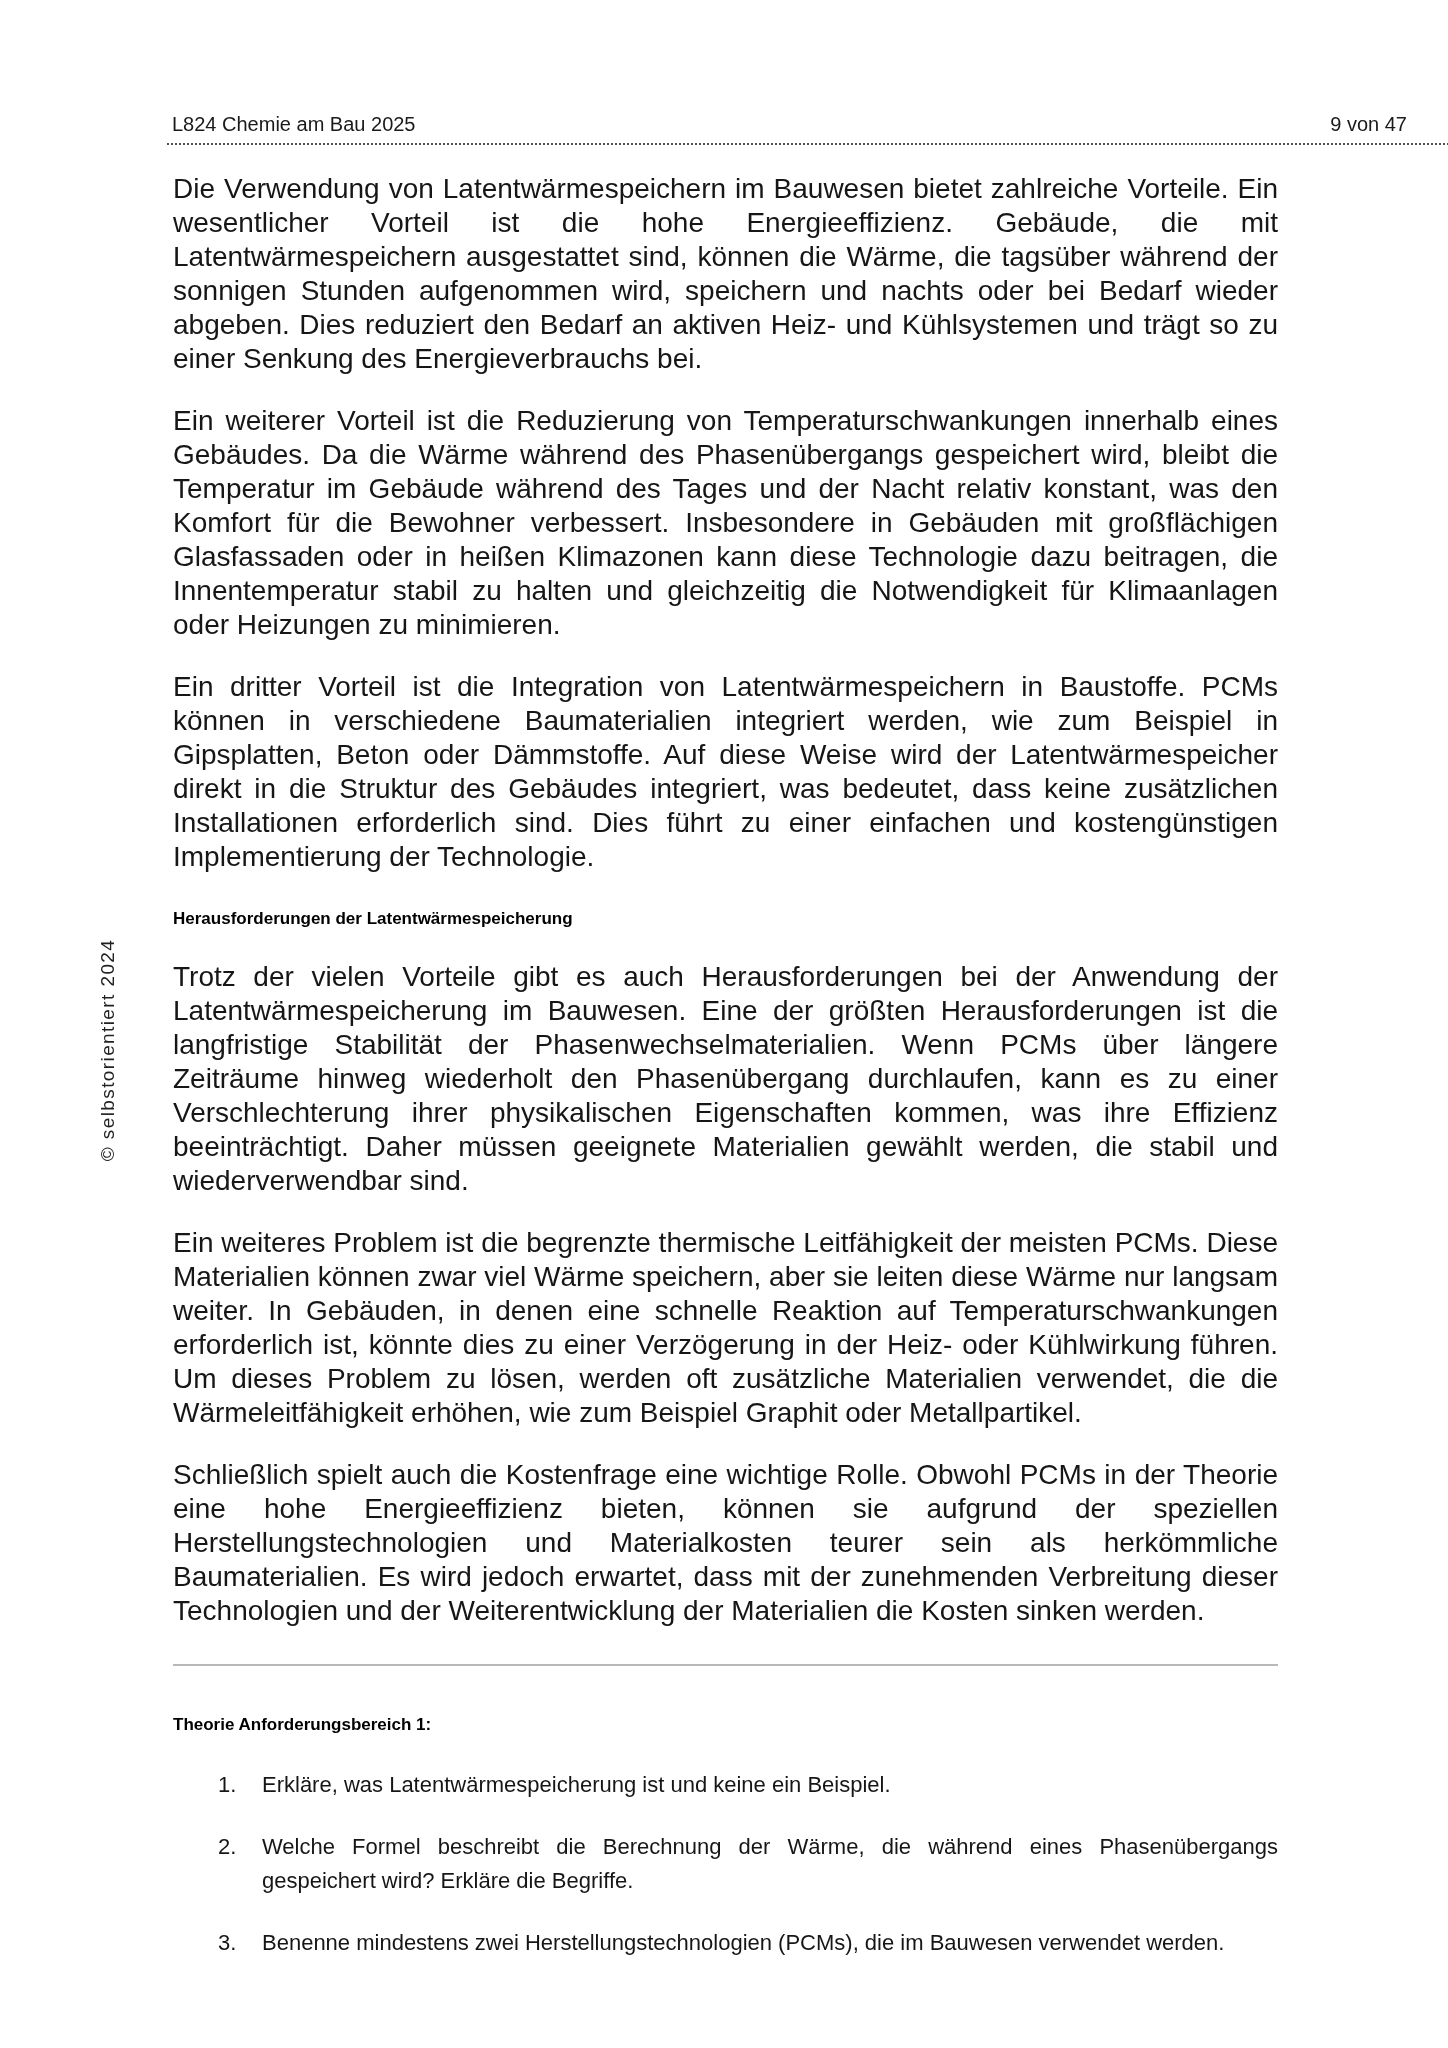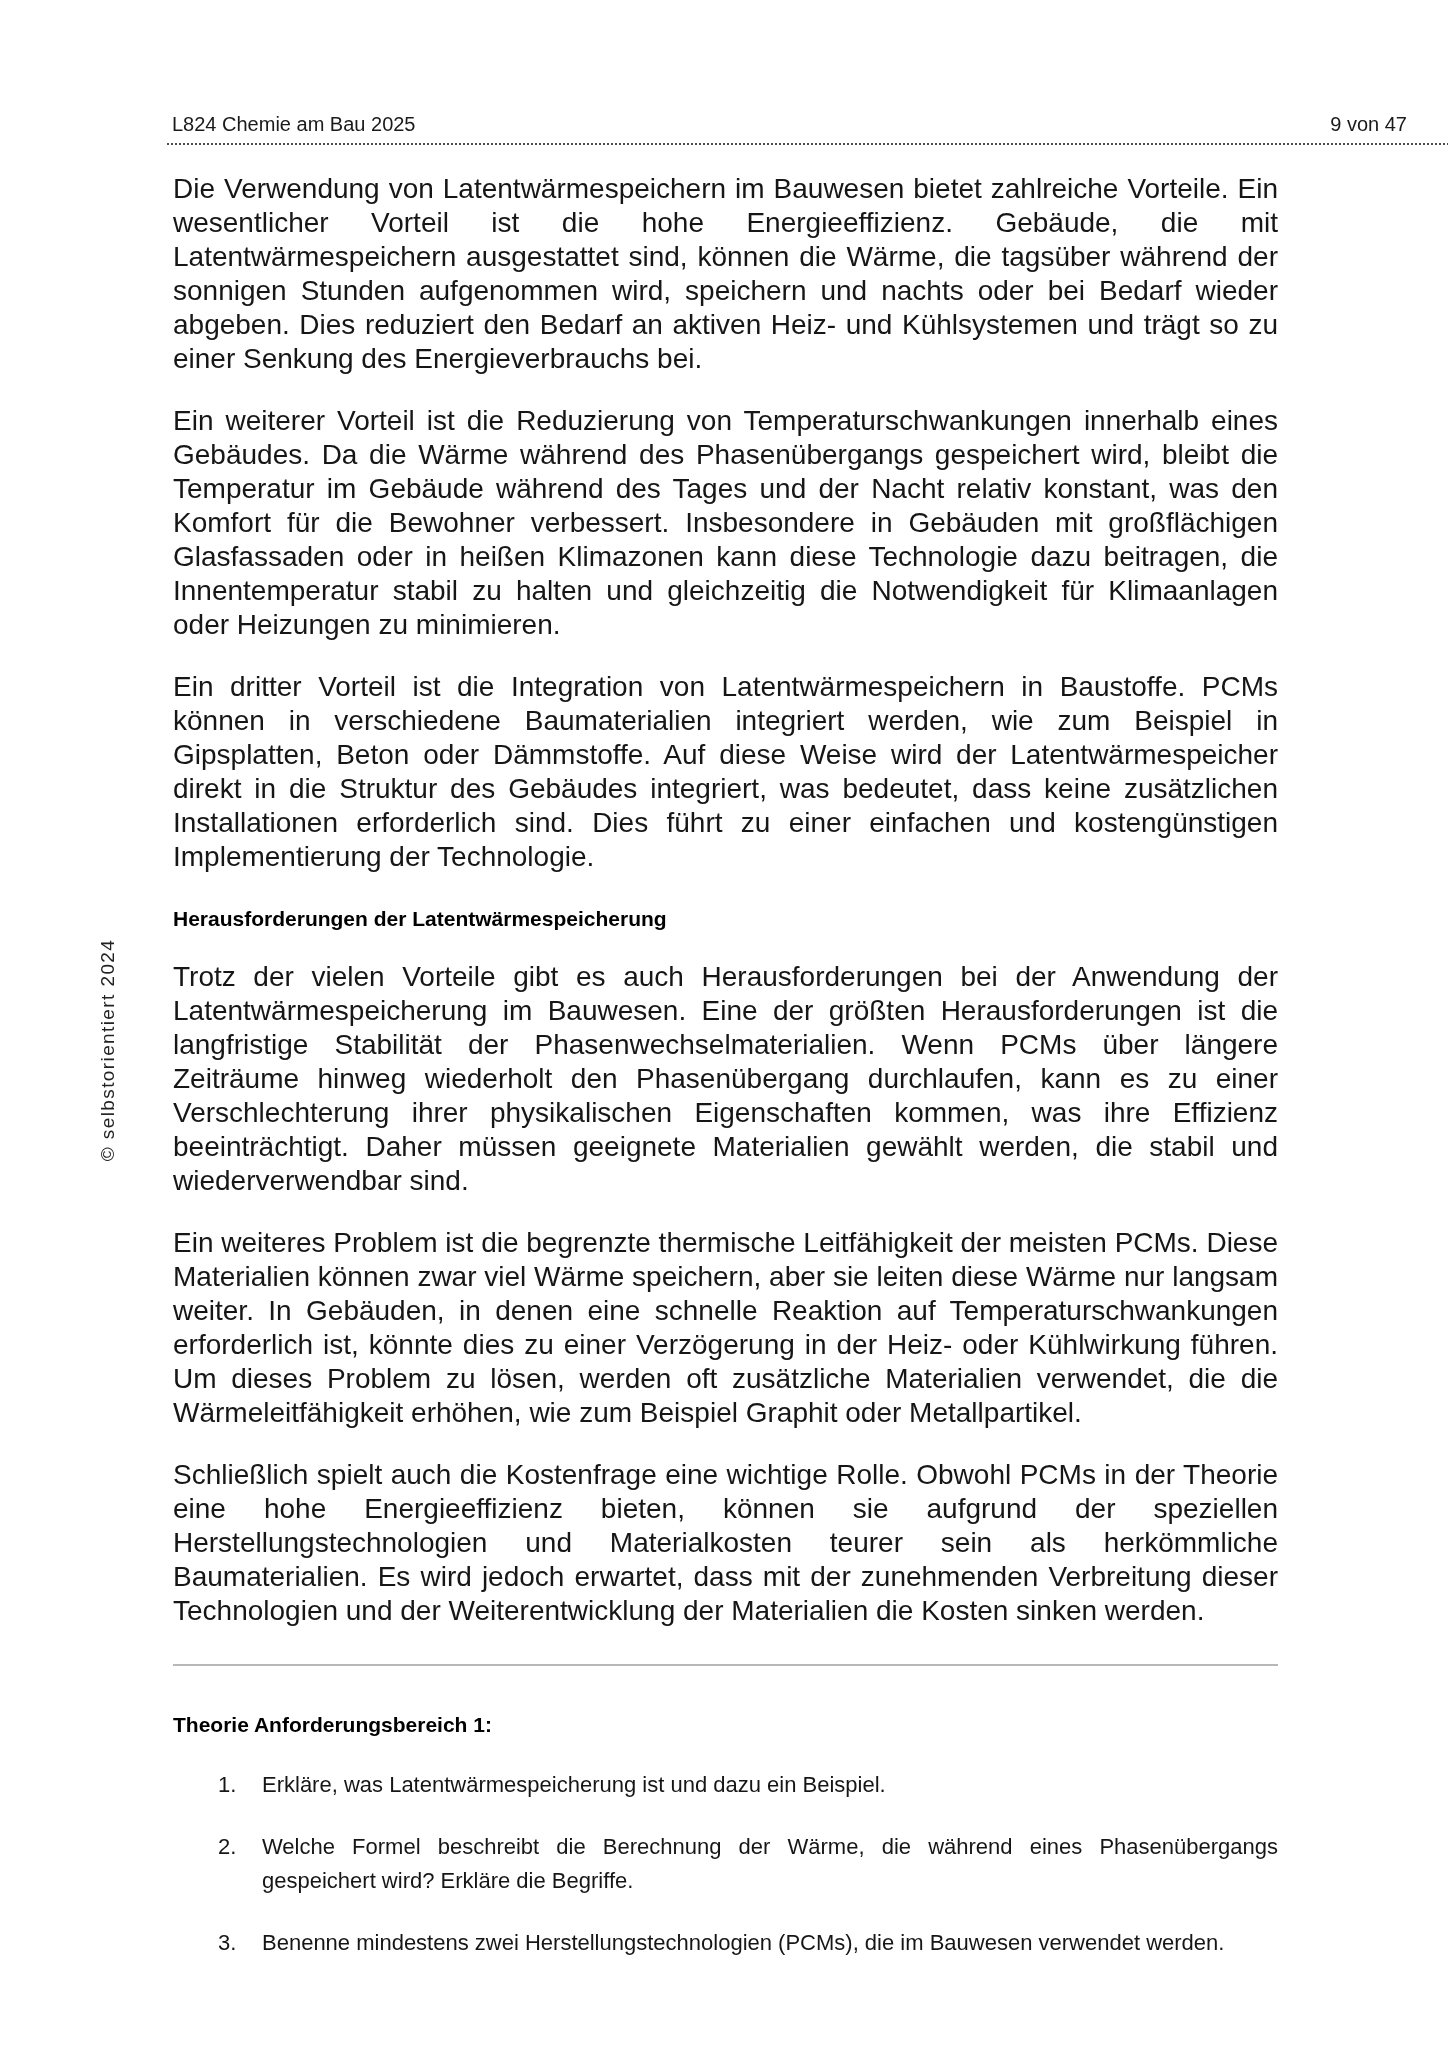--- a/index.html
+++ b/index.html
@@ -64,21 +64,21 @@
   .content p {
     margin: 0 0 28px 0;
     font-size: 28px;
     line-height: 34px;
     text-align: justify;
     color: #161616;
   }
   .content p:last-of-type { margin-bottom: 12px; }
   .section-heading {
     margin: 0 0 24px 0;
-    font-size: 21px;
+    font-size: 17px;
     line-height: 34px;
     font-weight: bold;
     color: #000000;
   }
   .divider {
     border: none;
     border-top: 2px solid #b8b8b8;
     margin: 36px 0 42px 0;
     width: 100%;
   }
@@ -138,21 +138,21 @@
 
     <p>Schließlich spielt auch die Kostenfrage eine wichtige Rolle. Obwohl PCMs in der Theorie eine hohe Energieeffizienz bieten, können sie aufgrund der speziellen Herstellungstechnologien und Materialkosten teurer sein als herkömmliche Baumaterialien. Es wird jedoch erwartet, dass mit der zunehmenden Verbreitung dieser Technologien und der Weiterentwicklung der Materialien die Kosten sinken werden.</p>
 
     <hr class="divider">
 
     <h3 class="section-heading tasks-heading">Theorie Anforderungsbereich 1:</h3>
 
     <div class="task-list">
       <div class="task-item">
         <span class="task-num">1.</span>
-        <span class="task-text">Erkläre, was Latentwärmespeicherung ist und dazu ein Beispiel.</span>
+        <span class="task-text">Erkläre, was Latentwärmespeicherung ist und keine ein Beispiel.</span>
       </div>
       <div class="task-item">
         <span class="task-num">2.</span>
         <span class="task-text">Welche Formel beschreibt die Berechnung der Wärme, die während eines Phasenübergangs gespeichert wird? Erkläre die Begriffe.</span>
       </div>
       <div class="task-item">
         <span class="task-num">3.</span>
         <span class="task-text">Benenne mindestens zwei Herstellungstechnologien (PCMs), die im Bauwesen verwendet werden.</span>
       </div>
     </div>

